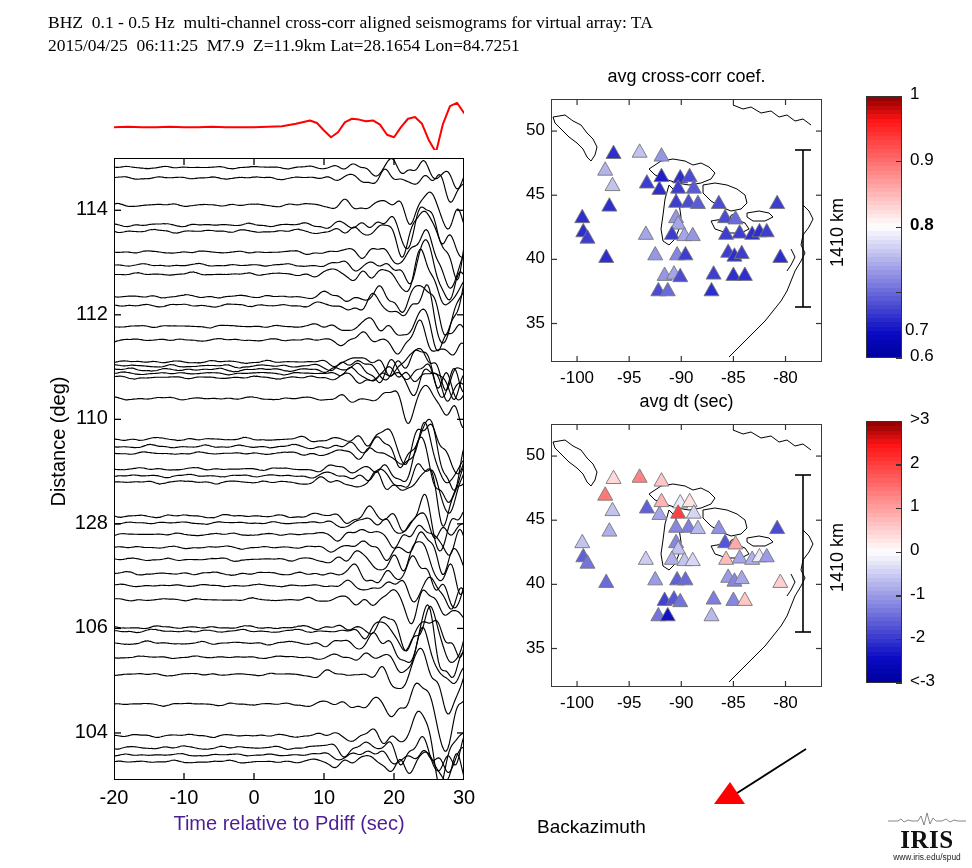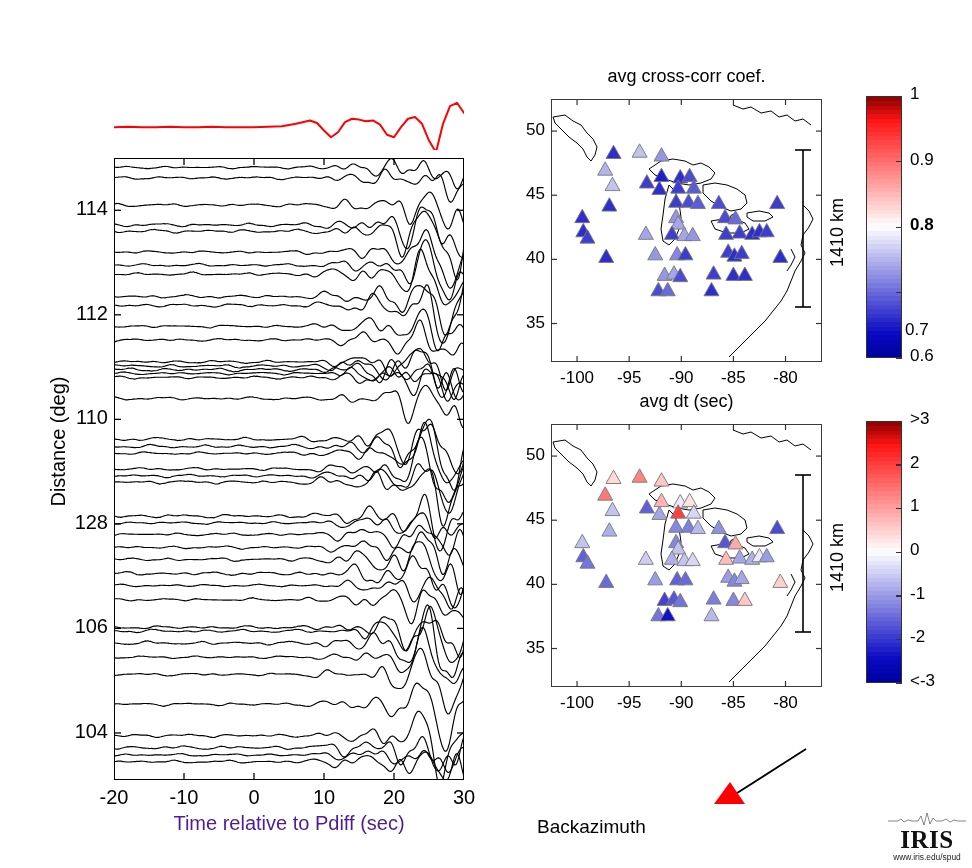--- a/index.html
+++ b/index.html
@@ -55,20 +55,22 @@
   
   #bazlabel{left:537px;top:762px;font-family:"Liberation Sans", sans-serif;
             font-size:19px;line-height:26px;white-space:pre;}
   #bazsvg{left:700px;top:735px;width:120px;height:90px;}
   #irislogo{left:884px;top:812px;width:86px;height:52px;}
 </style>
 </head>
 <body>
 
 <div id="header" class="abs">
+  <div>BHZ  0.1 - 0.5 Hz  multi-channel cross-corr aligned seismograms for virtual array: TA</div>
+  <div>2015/04/25  06:11:25  M7.9  Z=11.9km Lat=28.1654 Lon=84.7251</div>
 </div>
 
 <svg id="redsvg" class="abs" viewBox="0 0 350 62" preserveAspectRatio="none">
     <path d="M0.00 39.16 L14.00 38.74 L28.00 39.16 L42.00 39.16 L56.00 38.74 L70.00 39.16 L84.00 39.16 L98.00 38.74 L112.00 39.16 L126.00 39.16 L140.00 39.16 L154.00 38.74 L168.00 38.32 L182.00 35.80 L196.00 32.44 L203.00 34.96 L210.00 42.52 L217.00 49.24 L224.00 44.20 L231.00 34.12 L238.00 30.76 L245.00 31.60 L252.00 33.28 L259.00 32.44 L266.00 36.64 L273.00 46.72 L280.00 49.24 L287.00 39.16 L294.00 30.76 L301.00 29.08 L308.00 35.80 L315.00 52.60 L322.00 64.36 L329.00 35.80 L336.00 18.16 L343.00 14.80 L350.00 24.88" fill="none" stroke="#ff0000" stroke-width="2" stroke-linejoin="round" stroke-linecap="round"></path>
   </svg>
 
 <div id="seisbox" class="abs"></div>
 <svg id="seissvg" class="abs" viewBox="0 0 350 622" preserveAspectRatio="none">
     <line x1="0" y1="622" x2="0" y2="615" stroke="#000" stroke-width="1.3"></line>
     <line x1="0" y1="0" x2="0" y2="7" stroke="#000" stroke-width="1.3"></line>

